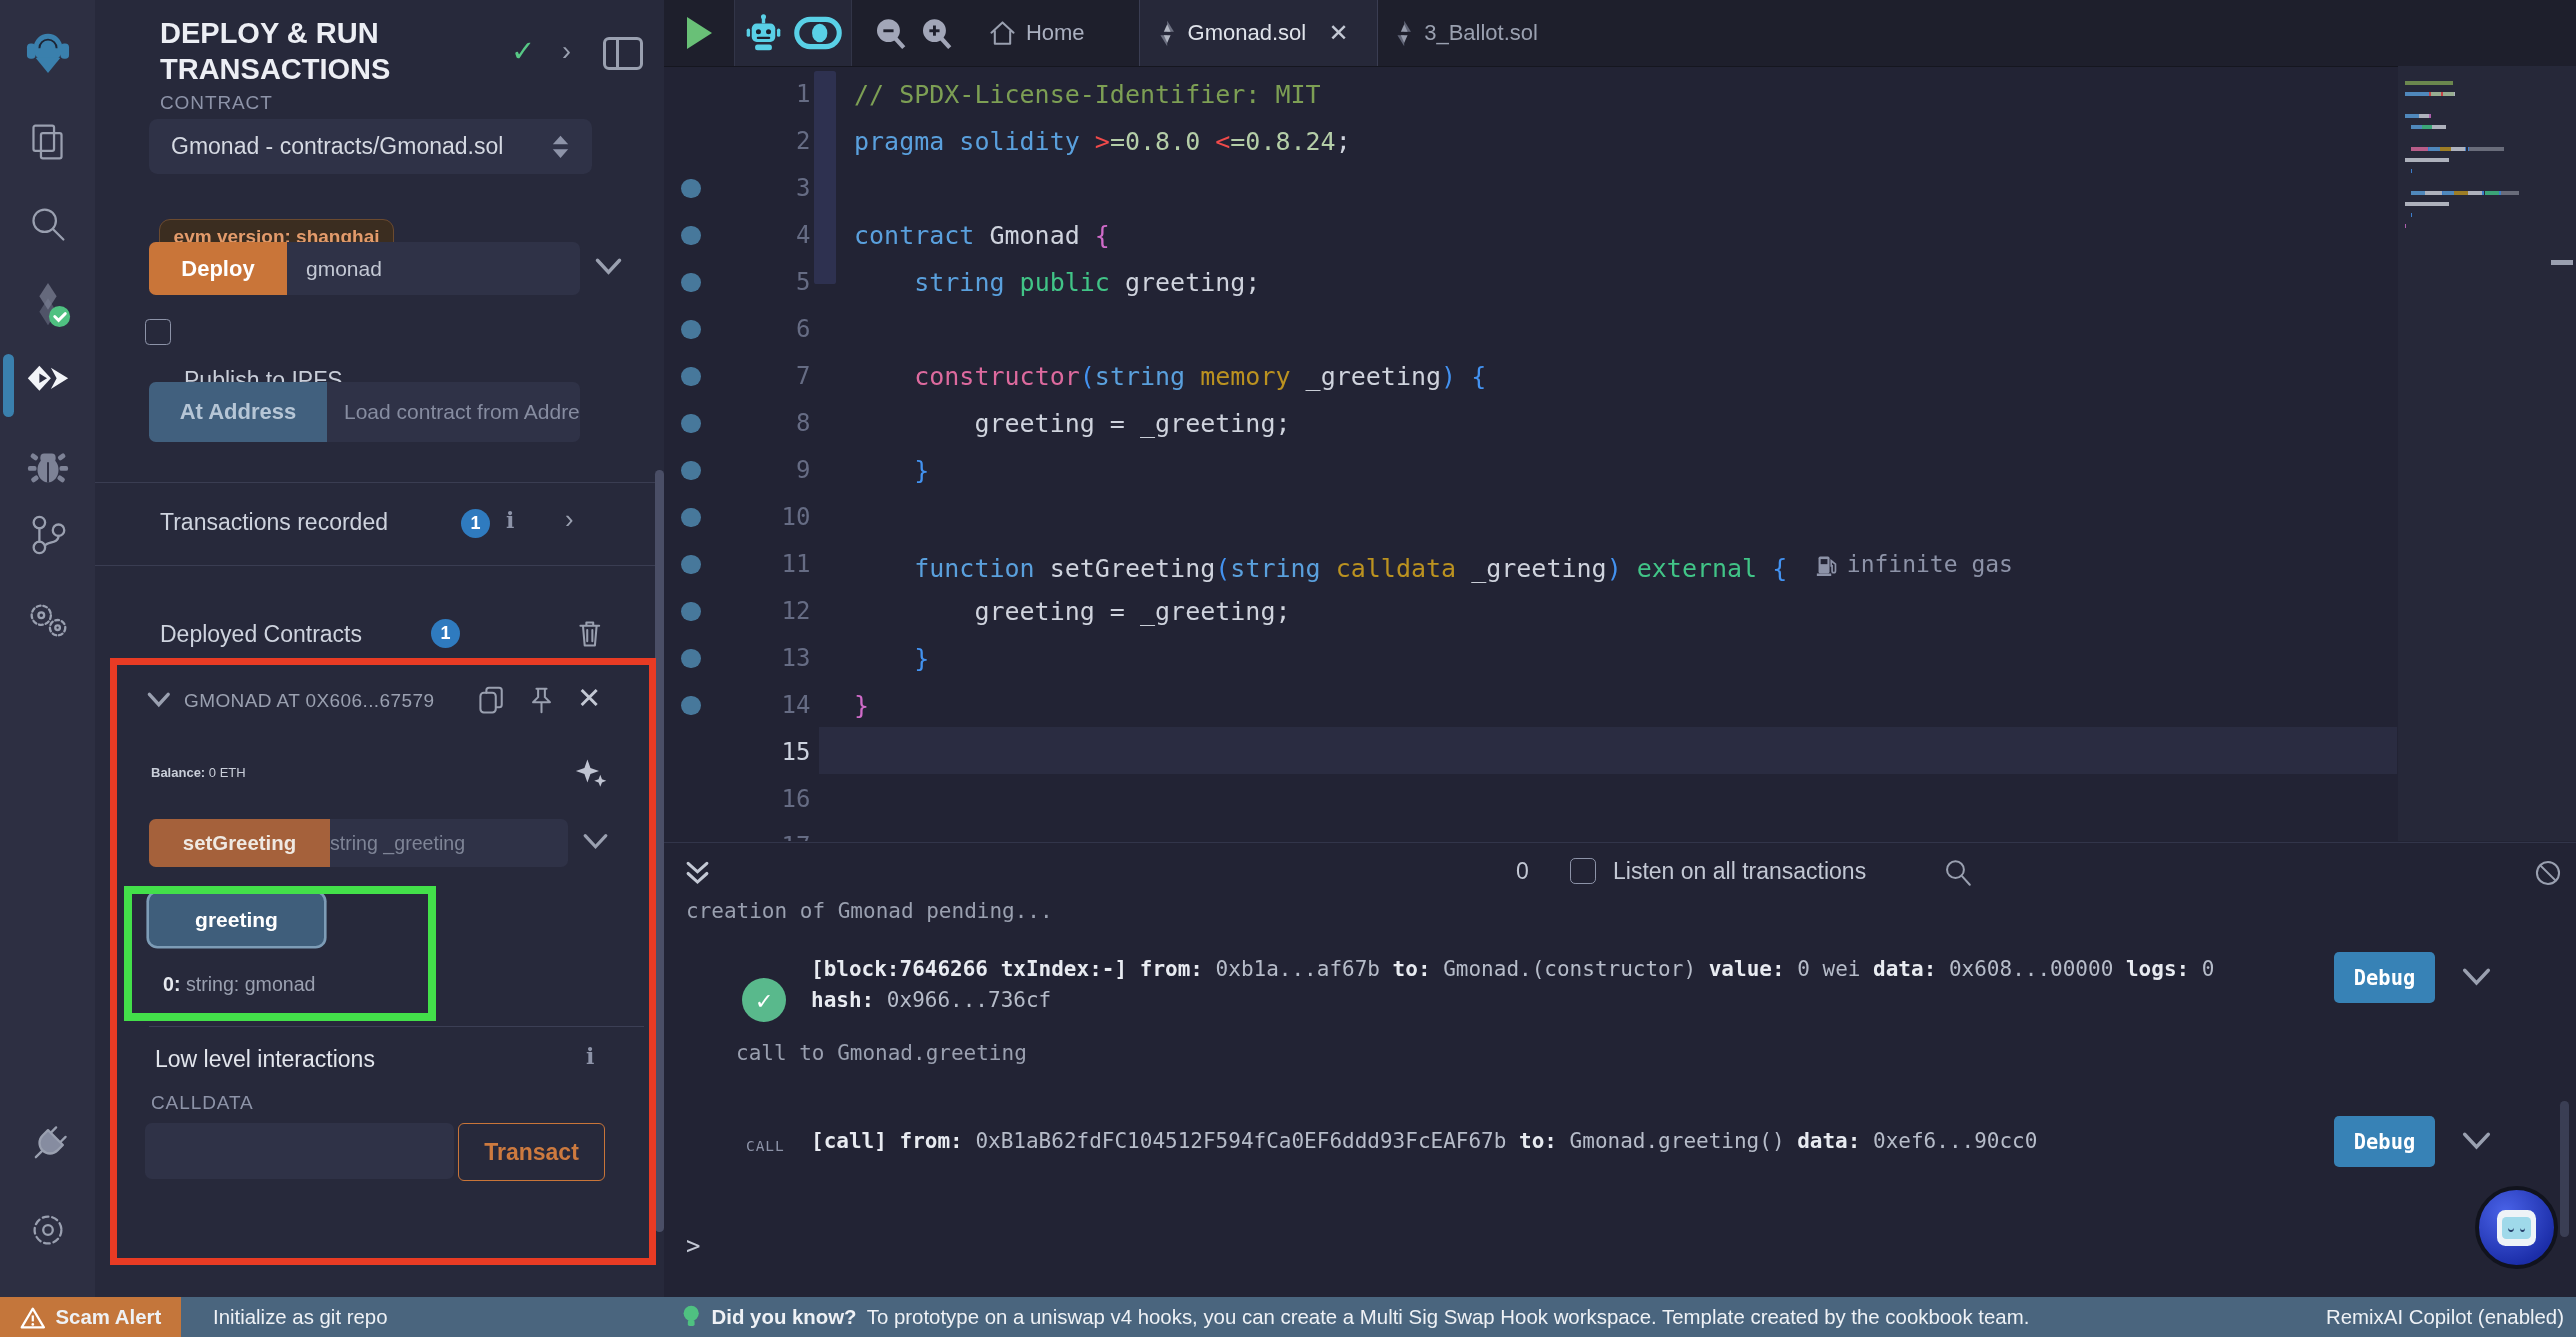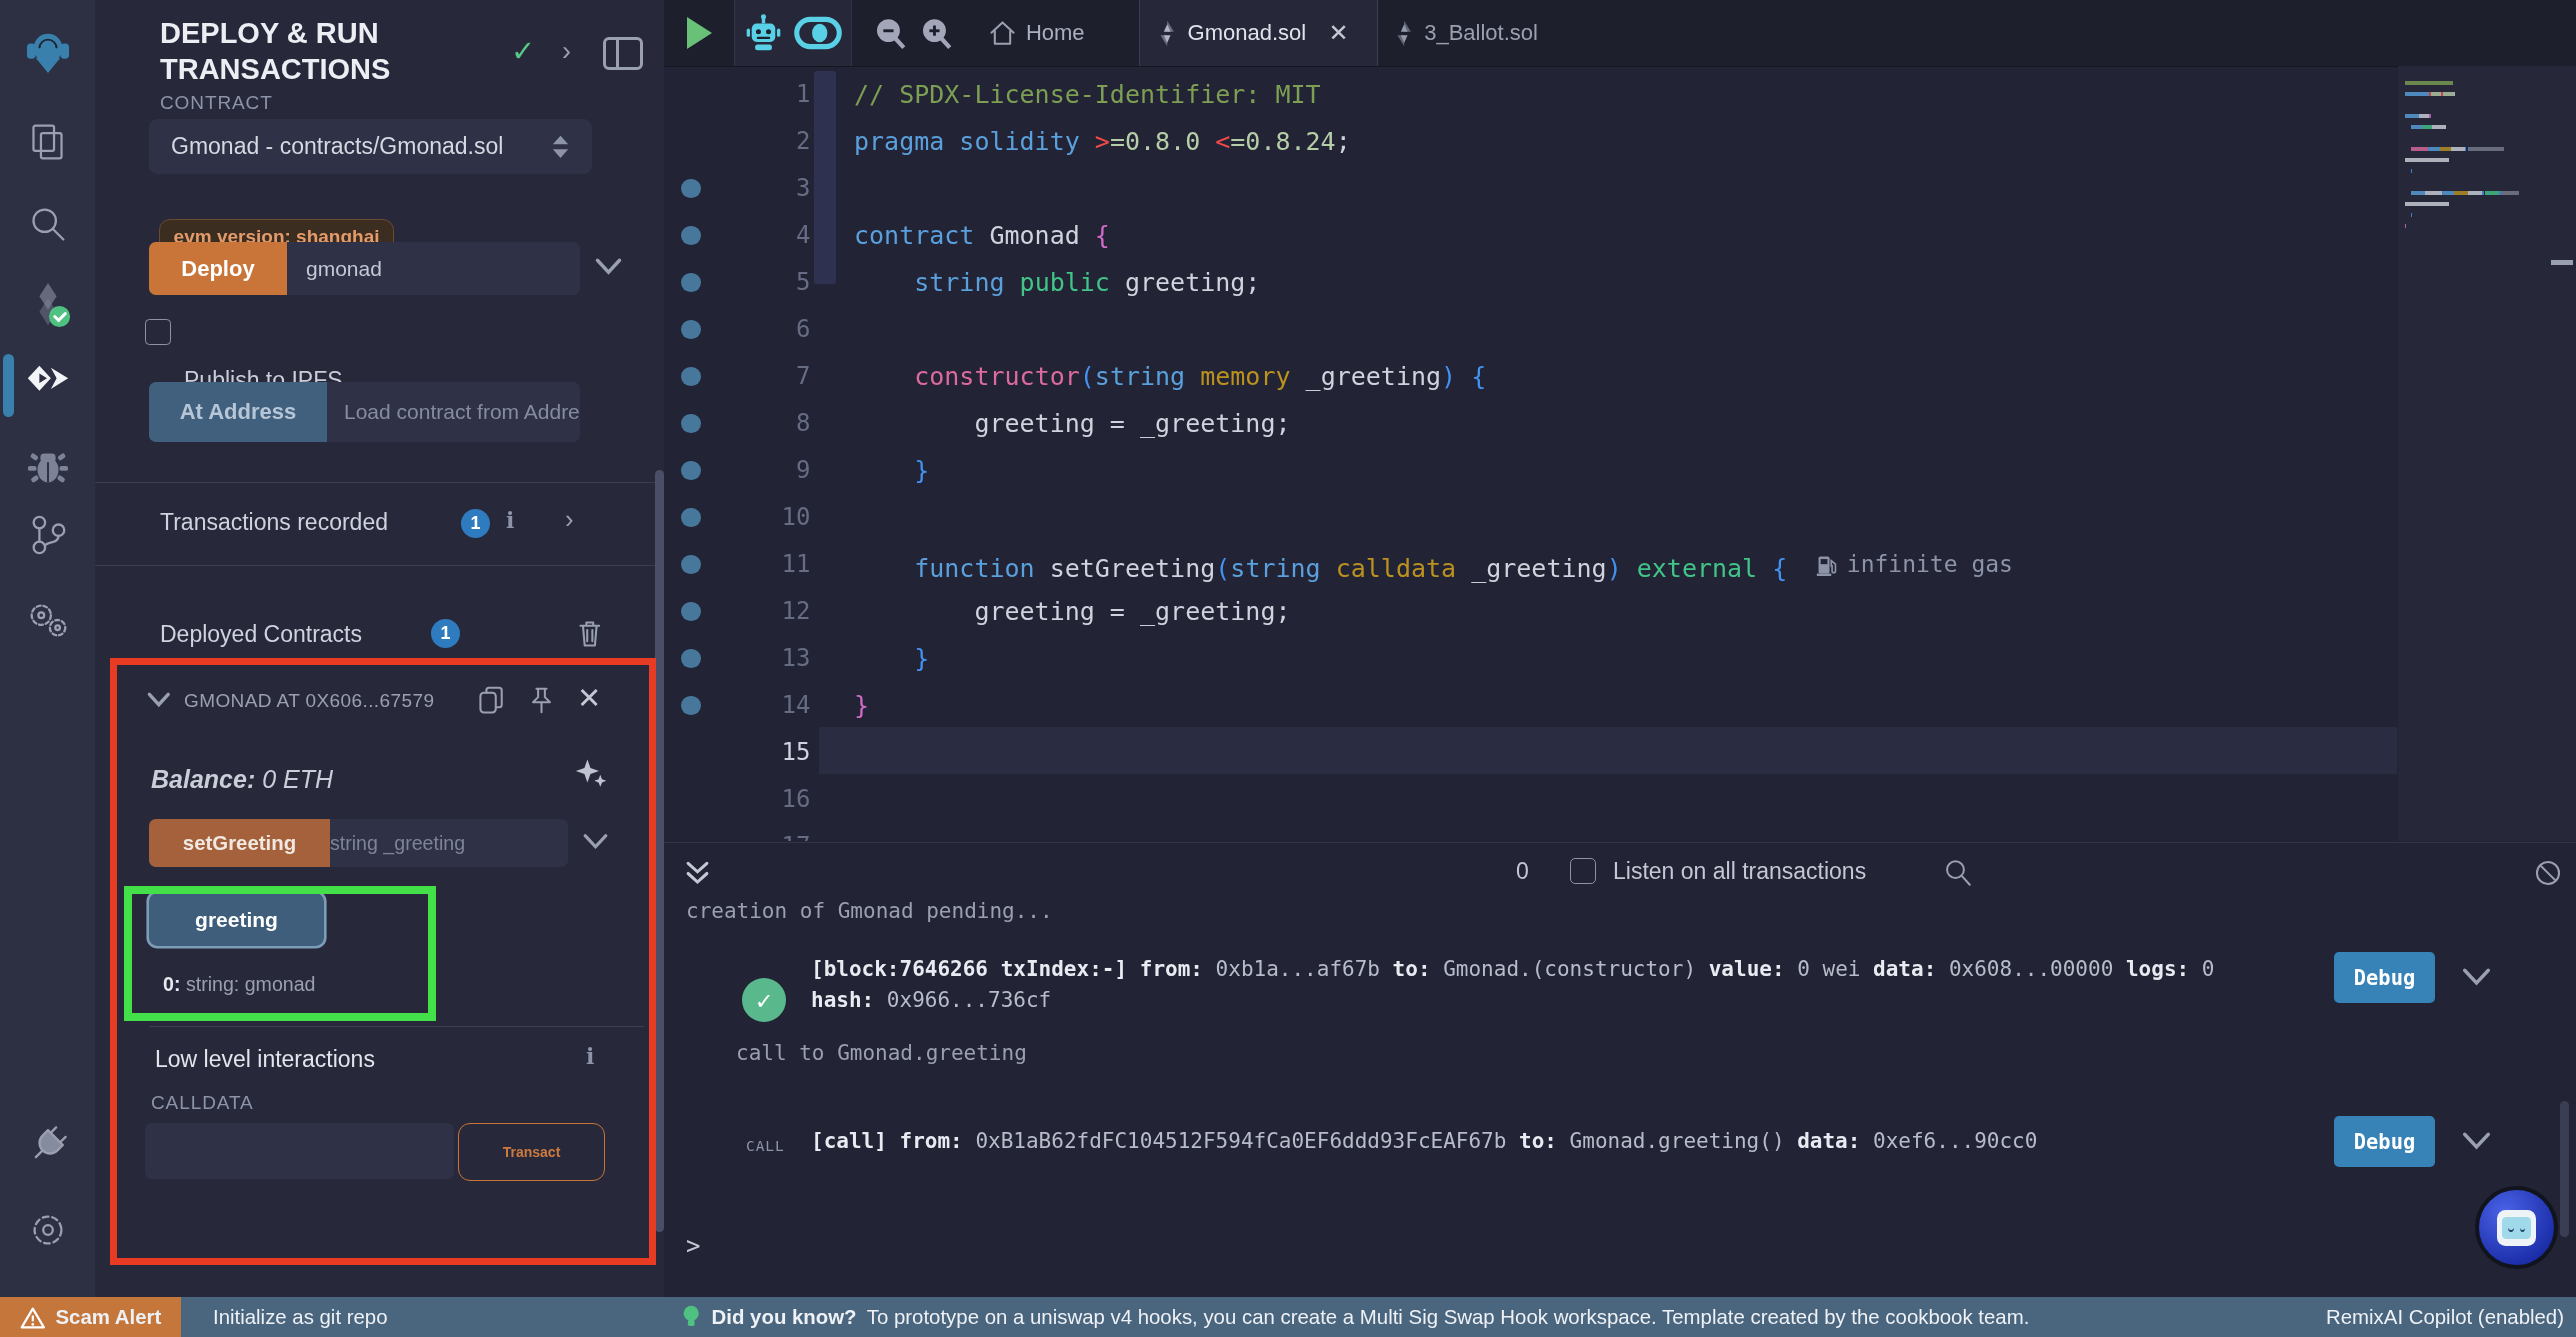--- a/index.html
+++ b/index.html
@@ -42,22 +42,22 @@
     display:flex;align-items:center;justify-content:center;font-weight:bold;padding:0 5.1px;box-sizing:border-box;}
   .iinfo{font-family:"DejaVu Serif",serif;font-weight:bold;color:var(--dim);font-size:22px;}
   .chev{color:#9aa0b0;font-size:25.6px;}
   #udc-title{font-size:19px;color:#9aa0b0;letter-spacing:0.4px;white-space:nowrap;overflow:hidden;width:307px;}
   #setg-btn{left:54px;top:819px;width:181px;height:48px;background:var(--orange-dim);border-radius:6.8px 0 0 6.8px;color:#efe9e2;font-size:20.4px;}
   #setg-input{left:235px;top:819px;width:238px;height:48px;background:var(--bg-input);display:flex;align-items:center;
     box-sizing:border-box;font-size:19.6px;color:#7e8496;border-radius:0 6.8px 6.8px 0;}
   #greeting-btn{left:54px;top:893px;width:175px;height:53px;background:var(--steelbtn);border-radius:8.5px;
     color:#fff;font-size:21px;box-shadow:0 0 0 2.6px #7d9cb6;}
   #calldata-input{left:50px;top:1123px;width:309px;height:56px;background:var(--bg-input);border-radius:6.8px;}
-  #transact-btn{left:363px;top:1123px;width:145px;height:56px;border:1.7px solid var(--orange);border-radius:12px;
-    color:#cd7a3f;font-size:14px;background:transparent;}
+  #transact-btn{left:363px;top:1123px;width:145px;height:56px;border:1.7px solid var(--orange);border-radius:6px;
+    color:#cd7a3f;font-size:23px;background:transparent;}
   #panel-scroll{left:560px;top:470px;width:8.5px;height:762px;background:#4a4e66;border-radius:4.3px;}
   
   #red-box{left:110px;top:658px;width:546px;height:607px;border:7.7px solid #e83b24;box-sizing:border-box;z-index:40;}
   #green-box{left:124px;top:886px;width:312px;height:135px;border:8.5px solid #43e04a;box-sizing:border-box;z-index:41;}
   
   #editor{left:664px;top:0;width:1912px;height:842px;background:var(--bg-editor);}
   #tabbar{position:absolute;left:0;top:0;width:1912px;height:66px;background:var(--bg-tabbar);border-bottom:0.9px solid #15161f;}
   .tb-seg{position:absolute;top:0;height:66px;display:flex;align-items:center;justify-content:center;}
   #ai-seg{left:70px;width:116px;background:var(--bg-raised);border-left:0.9px solid #323548;border-right:0.9px solid #323548;gap:12px;}
   .tab{position:absolute;top:0;height:66px;display:flex;align-items:center;gap:10.2px;font-size:22px;}
@@ -290,21 +290,21 @@
     </span>
     <span class="abs" style="left:433px;top:685px;">
       <svg width="27" height="31" viewBox="0 0 32 36">
           <g class="ico" stroke-width="3">
             <path d="M10 4 h12 M12 4 v10 l-6 6 h20 l-6 -6 v-10 M16 20 v12"></path>
           </g>
         </svg>
     </span>
     <span class="abs" style="left:482px;top:681px;font-size:29px;color:#c3c8d4;">✕</span>
 
-    <div class="abs" style="left:56px;top:765px;font-size:25px;font-style:italic;">
+    <div class="abs" style="left:56px;top:765px;font-size:13px;">
       <b>Balance:</b>
       <span>0 ETH</span>
     </div>
     <span class="abs" style="left:477px;top:756px;">
       <svg width="36" height="36" viewBox="0 0 42 42">
           <g fill="#c0c4d2">
             <path d="M18 4 l3.5 10 10 3.5 -10 3.5 -3.5 10 -3.5 -10 -10 -3.5 10 -3.5 Z"></path>
             <path d="M33 22 l2 5 5 2 -5 2 -2 5 -2 -5 -5 -2 5 -2 Z"></path>
           </g>
         </svg>

